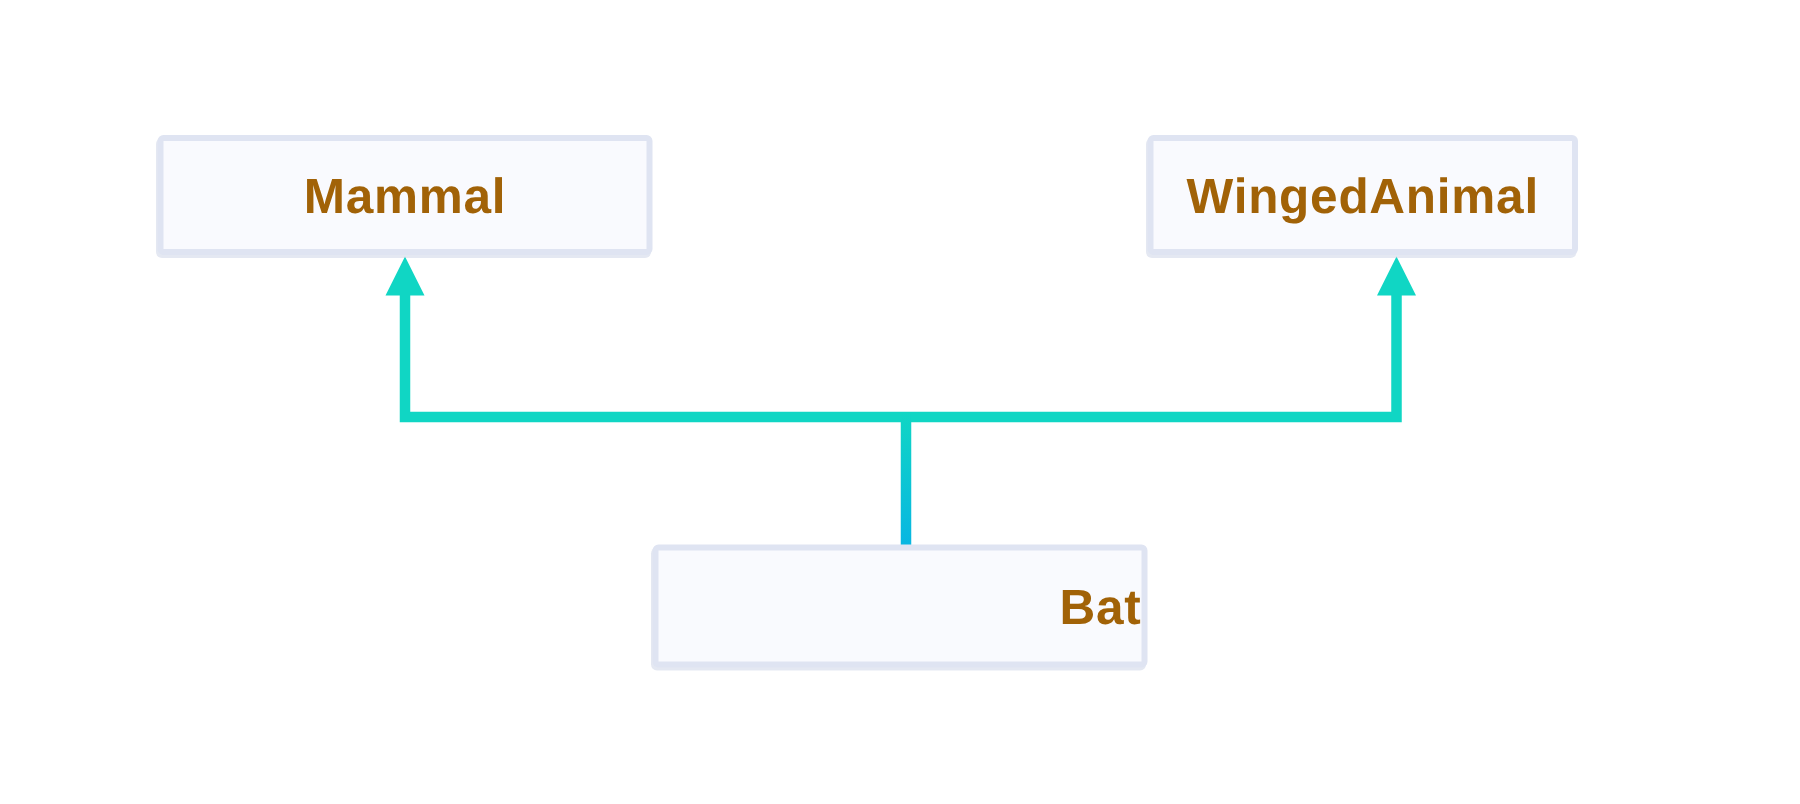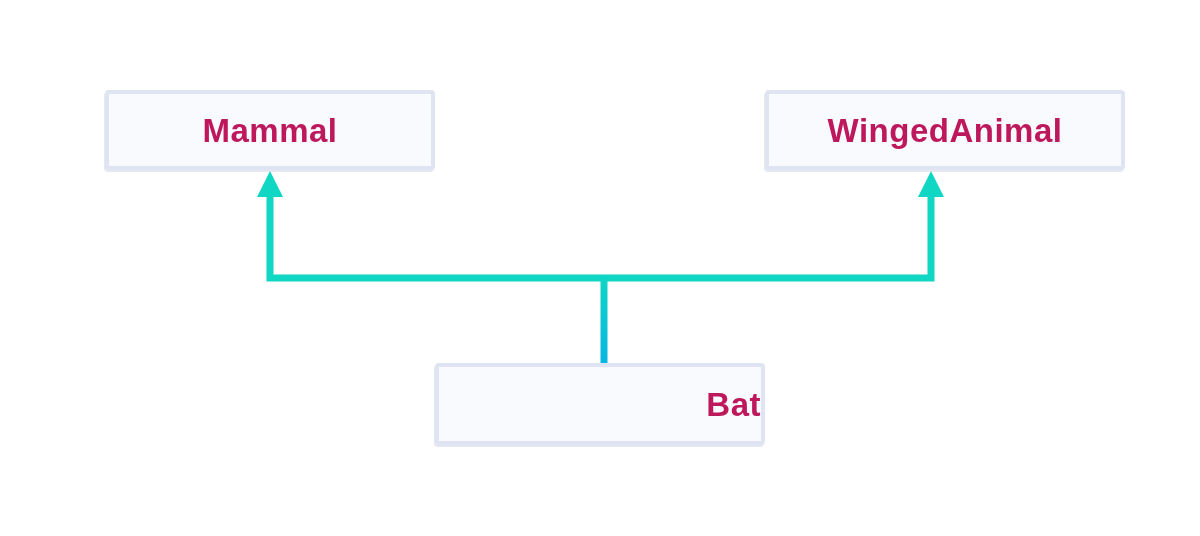--- a/index.html
+++ b/index.html
@@ -28,29 +28,29 @@
     box-sizing: border-box;
     background: #f9fafe;
     border: 4px solid #dfe4f2;
     border-radius: 4px;
     box-shadow: -1px 2px 0 rgba(196, 204, 226, 0.45);
     display: flex;
     align-items: center;
     justify-content: center;
   }
   .node-label {
-    color: #be185d;
+    color: #a16207;
     font-size: 33px;
     font-weight: 700;
     letter-spacing: 0.5px;
     line-height: 1;
     user-select: none;
   }
   .node-mammal { left: 105px; top: 90px;  width: 330px; height: 80px; }
-  .node-winged { left: 765px; top: 90px;  width: 360px; height: 80px; }
+  .node-winged { left: 765px; top: 90px;  width: 287px; height: 80px; }
   .node-bat    { left: 435px; top: 363px; width: 330px; height: 82px; justify-content: flex-end; }
 </style>
 </head>
 <body>
 
 <div class="canvas">
 
   <svg class="edges-svg" viewBox="0 0 1200 536" xmlns="http://www.w3.org/2000/svg">
     <defs>
       <linearGradient id="batStem" gradientUnits="userSpaceOnUse" x1="0" y1="275" x2="0" y2="364">

